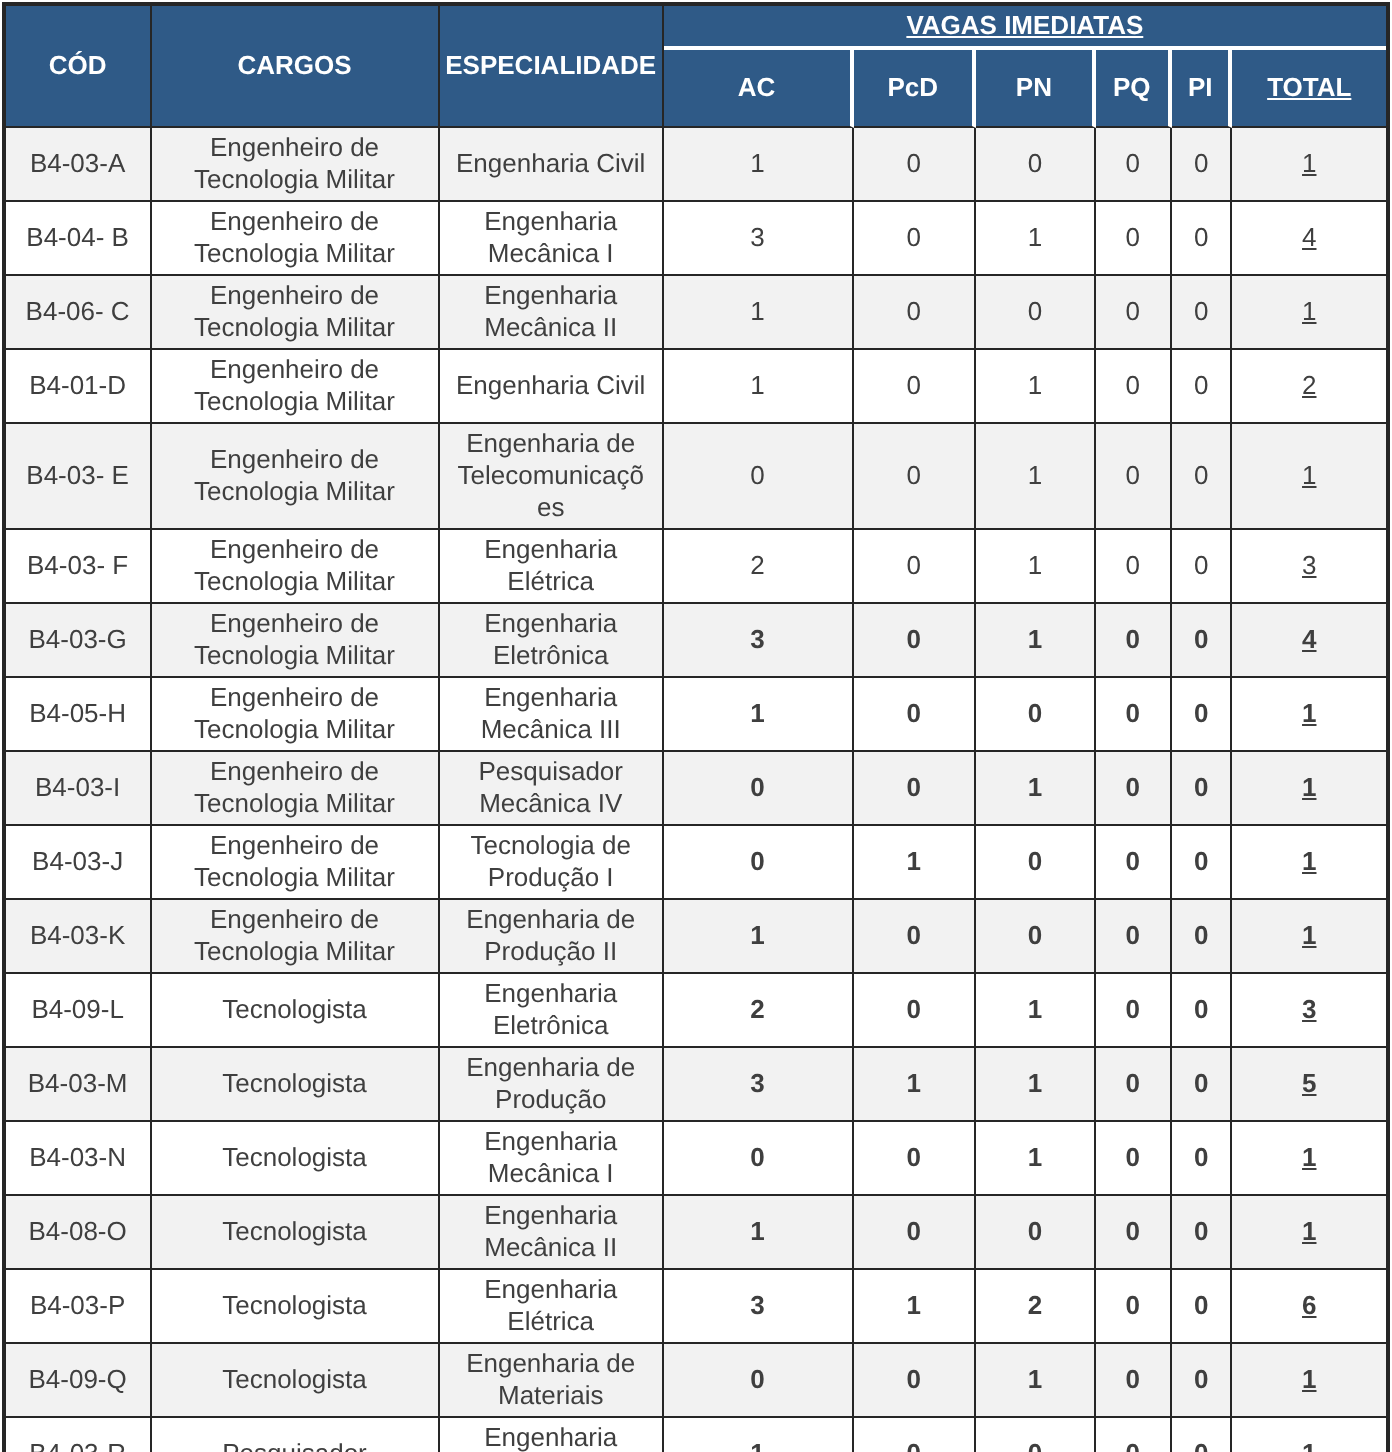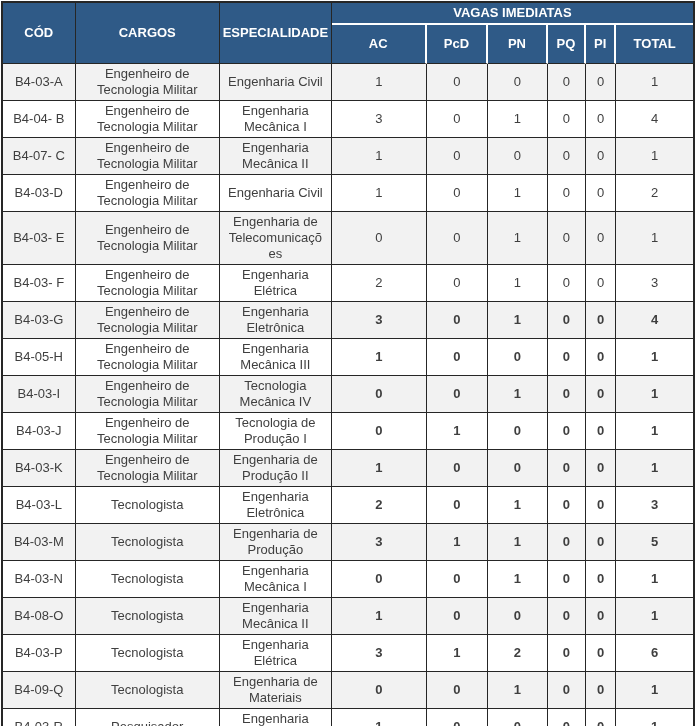--- a/index.html
+++ b/index.html
@@ -46,21 +46,21 @@
     border-bottom:1px solid var(--border);
     overflow-wrap:break-word;
     word-wrap:break-word;
   }
   th{
     background:var(--header-bg);
     color:var(--header-text);
     font-weight:bold;
     padding:2px 2px;
   }
-  th.last-col, td.last-col{border-right:none;}
+  th.last-col, td.last-col{border-right:none;text-decoration:underline;}
   th.h-vagas{
     height:20px;
     border-right:none;
     border-bottom:2px solid #FFFFFF;
   }
   th.h-sub{
     height:39px;
     border-right:2px solid #FFFFFF;
     border-bottom:1px solid var(--border);
   }
@@ -125,32 +125,32 @@
         <td>Engenheiro de Tecnologia Militar</td>
         <td>Engenharia Mecânica I</td>
         <td class="num">3</td>
         <td class="num">0</td>
         <td class="num">1</td>
         <td class="num">0</td>
         <td class="num">0</td>
         <td class="num last-col">4</td>
       </tr>
       <tr>
-        <td>B4-07- C</td>
+        <td>B4-06- C</td>
         <td>Engenheiro de Tecnologia Militar</td>
         <td>Engenharia Mecânica II</td>
         <td class="num">1</td>
         <td class="num">0</td>
         <td class="num">0</td>
         <td class="num">0</td>
         <td class="num">0</td>
         <td class="num last-col">1</td>
       </tr>
       <tr>
-        <td>B4-03-D</td>
+        <td>B4-01-D</td>
         <td>Engenheiro de Tecnologia Militar</td>
         <td>Engenharia Civil</td>
         <td class="num">1</td>
         <td class="num">0</td>
         <td class="num">1</td>
         <td class="num">0</td>
         <td class="num">0</td>
         <td class="num last-col">2</td>
       </tr>
       <tr>
@@ -193,21 +193,21 @@
         <td class="num">1</td>
         <td class="num">0</td>
         <td class="num">0</td>
         <td class="num">0</td>
         <td class="num">0</td>
         <td class="num last-col">1</td>
       </tr>
       <tr class="bold">
         <td>B4-03-I</td>
         <td>Engenheiro de Tecnologia Militar</td>
-        <td>Tecnologia Mecânica IV</td>
+        <td>Pesquisador Mecânica IV</td>
         <td class="num">0</td>
         <td class="num">0</td>
         <td class="num">1</td>
         <td class="num">0</td>
         <td class="num">0</td>
         <td class="num last-col">1</td>
       </tr>
       <tr class="bold">
         <td>B4-03-J</td>
         <td>Engenheiro de Tecnologia Militar</td>
@@ -224,21 +224,21 @@
         <td>Engenheiro de Tecnologia Militar</td>
         <td>Engenharia de Produção II</td>
         <td class="num">1</td>
         <td class="num">0</td>
         <td class="num">0</td>
         <td class="num">0</td>
         <td class="num">0</td>
         <td class="num last-col">1</td>
       </tr>
       <tr class="bold">
-        <td>B4-03-L</td>
+        <td>B4-09-L</td>
         <td>Tecnologista</td>
         <td>Engenharia Eletrônica</td>
         <td class="num">2</td>
         <td class="num">0</td>
         <td class="num">1</td>
         <td class="num">0</td>
         <td class="num">0</td>
         <td class="num last-col">3</td>
       </tr>
       <tr class="bold">

